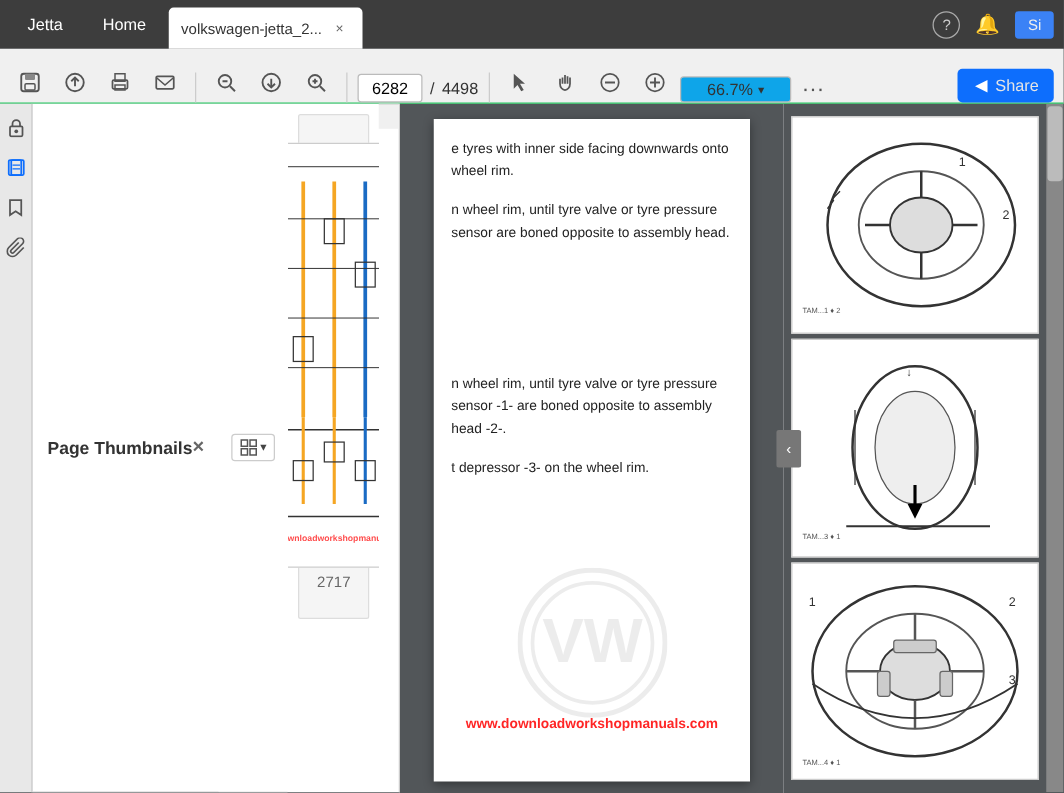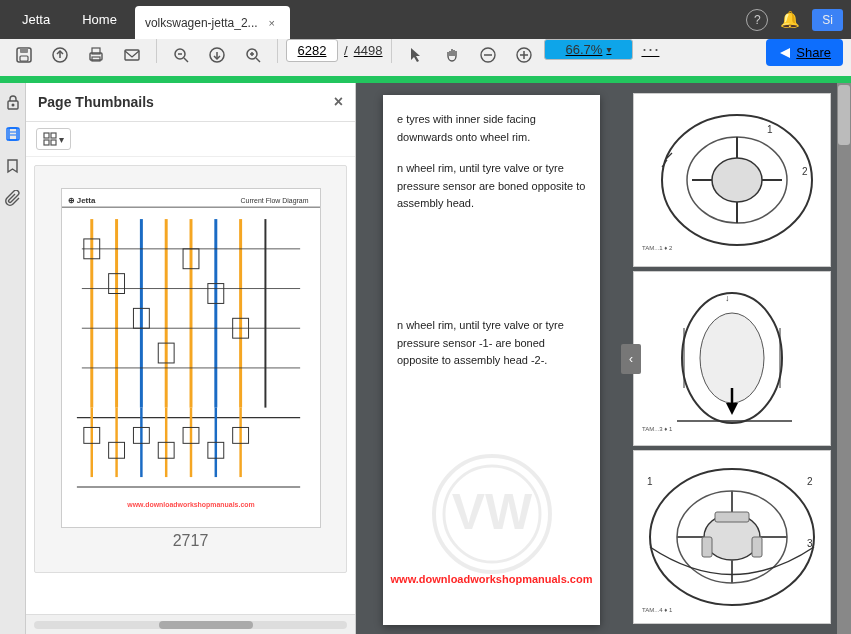--- a/index.html
+++ b/index.html
@@ -46,27 +46,26 @@
       display: flex;
       align-items: center;
       gap: 12px;
       color: #ccc;
     }
     .tab-bar-right span { cursor: pointer; font-size: 16px; }
 
     
     .toolbar {
       display: flex;
-      align-items: flex-start;
+      align-items: flex-end;
       background: #f0f0f0;
       height: 44px;
       padding: 0 8px;
       gap: 4px;
-      border-bottom: 7px solid #22c55e;
-      text-decoration: underline;
+      border-bottom: 1px solid #22c55e;
     }
     .toolbar-btn {
       width: 32px; height: 32px;
       display: flex; align-items: center; justify-content: center;
       border-radius: 4px;
       cursor: pointer;
       color: #444;
       font-size: 16px;
     }
     .toolbar-separator { width: 1px; height: 24px; background: #ccc; margin: 0 4px; }
@@ -91,21 +90,21 @@
       border: 1px solid #bbb;
       border-radius: 3px;
       background: #0ea5e9;
       padding: 2px 21px;
       gap: 4px;
       font-size: 13px;
       color: #333;
     }
     .share-btn {
       background: #0d6efd;
-      color: #000000;
+      color: #e5e5e5;
       border-radius: 4px;
       padding: 6px 12px;
       font-size: 13px;
       cursor: pointer;
       display: flex;
       align-items: center;
       gap: 4px;
       margin-left: auto;
     }
     .more-btn {
@@ -137,25 +136,24 @@
       display: flex; align-items: center; justify-content: center;
       cursor: pointer;
       color: #555;
       font-size: 15px;
       border-radius: 3px;
     }
     .left-icon.active { color: #0d6efd; }
 
     
     .thumbnails-panel {
-      width: 330px;
+      width: 294px;
       background: #fff;
       border-right: 1px solid #ccc;
       display: flex;
-      flex-direction: column;
       position: relative;
     }
     .panel-header {
       display: flex;
       align-items: center;
       justify-content: space-between;
       padding: 10px 12px;
       border-bottom: 1px solid #e0e0e0;
       font-size: 14px;
       font-weight: bold;
@@ -203,21 +201,21 @@
       height: 340px;
       background: #fff;
       border: 1px solid #ccc;
       overflow: hidden;
       position: relative;
       display: flex;
       align-items: center;
       justify-content: center;
     }
     .thumbnail-page-num {
-      font-size: 16px;
+      font-size: 12px;
       color: #666;
       margin-top: 4px;
     }
 
     
     .panel-bottom {
       height: 20px;
       background: #f0f0f0;
       border-top: 1px solid #ddd;
       display: flex;
@@ -543,20 +541,21 @@
             <div class="pdf-text-block">n wheel rim, until tyre valve or tyre pressure sensor are
 boned opposite to assembly head.</div>
 
             <div style="height:30px;"></div>
 
 
             <div style="height:60px;"></div>
 
             <div class="pdf-text-block">n wheel rim, until tyre valve or tyre pressure sensor -1- are
 boned opposite to assembly head -2-.</div>
+            <div class="pdf-text-block">t depressor -3- on the wheel rim.</div>
 
             <div style="position:absolute;bottom:40px;left:50%;transform:translateX(-50%);color:red;font-size:11px;font-weight:bold;white-space:nowrap;opacity:0.85;">www.downloadworkshopmanuals.com</div>
 
             <div style="position:absolute;bottom:48px;left:50%;transform:translateX(-50%);opacity:0.07;">
               <svg width="120" height="120" viewBox="0 0 120 120">
                 <circle cx="60" cy="60" r="58" fill="none" stroke="#000" stroke-width="4"></circle>
                 <circle cx="60" cy="60" r="48" fill="none" stroke="#000" stroke-width="3"></circle>
                 <text x="60" y="75" text-anchor="middle" font-size="50" font-weight="bold" fill="#000">VW</text>
               </svg>
             </div>

